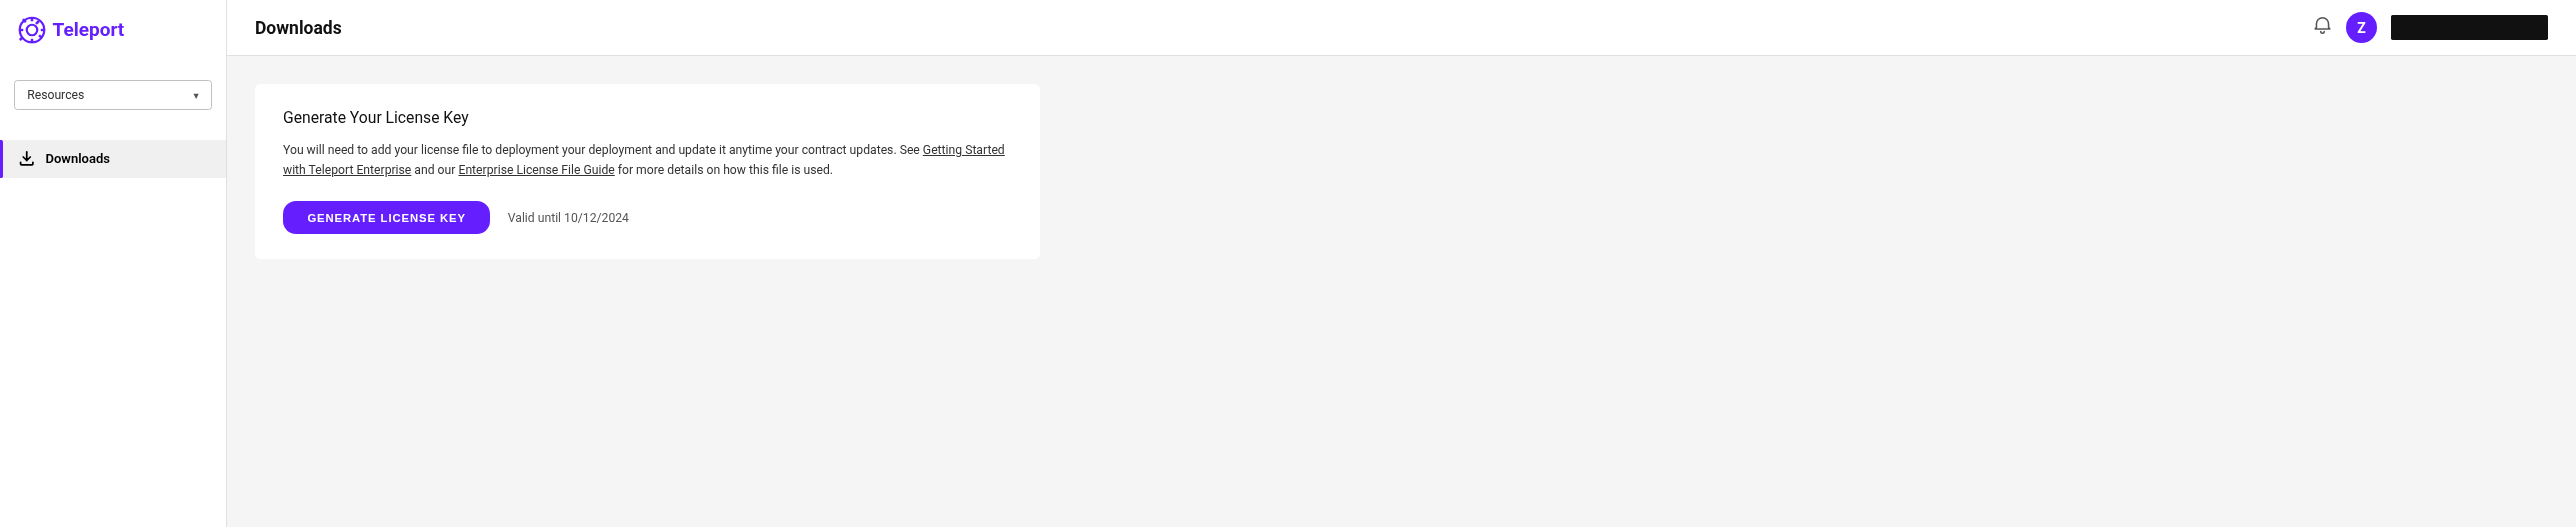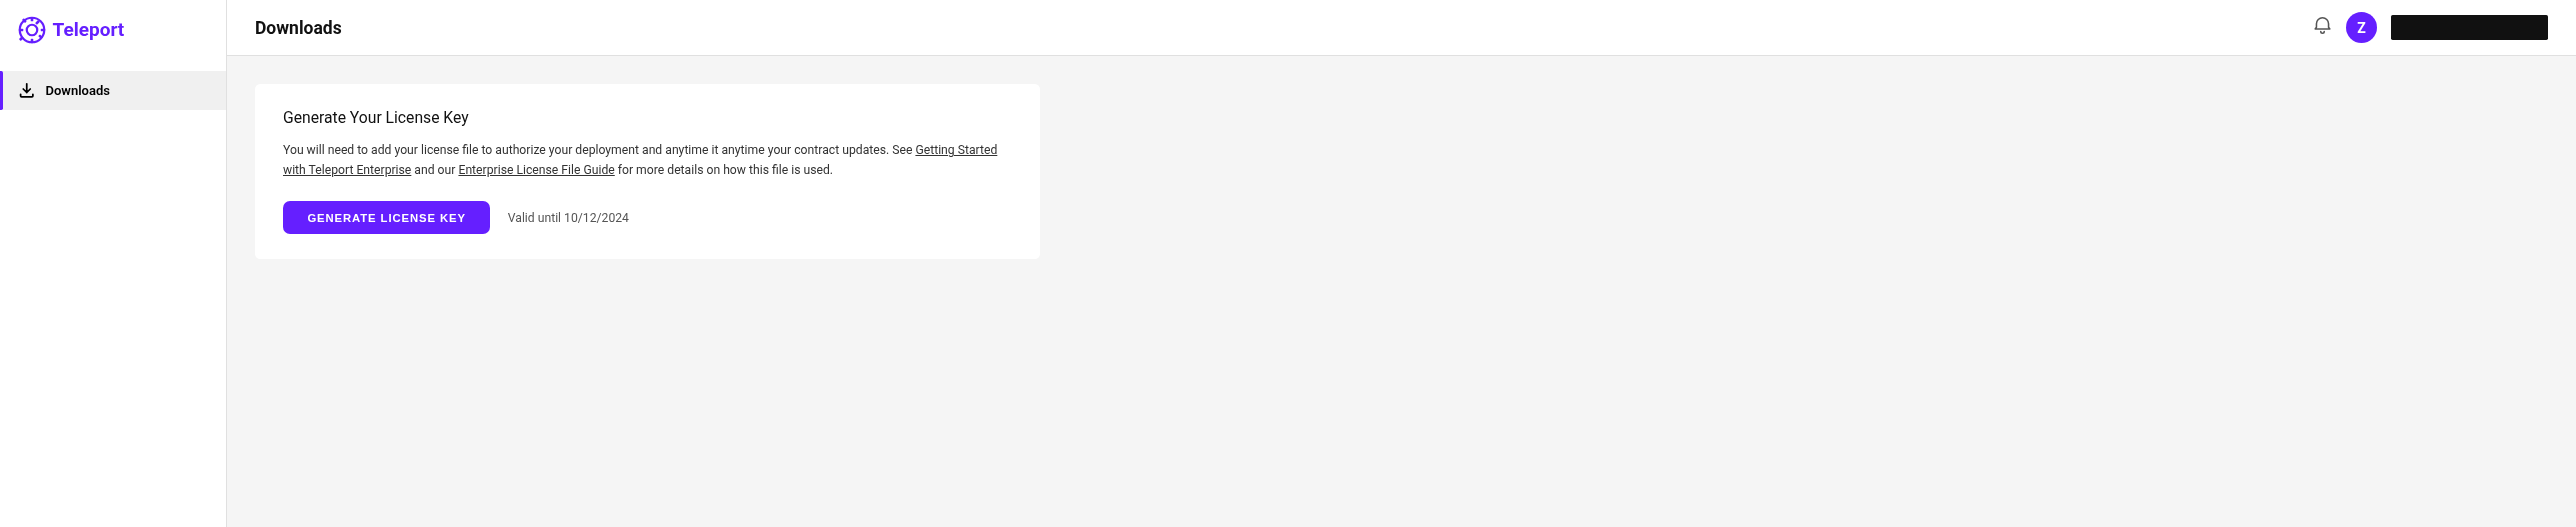--- a/index.html
+++ b/index.html
@@ -209,21 +209,21 @@
     .action-row {
       display: flex;
       align-items: center;
       gap: 17.5px;
     }
 
     .generate-btn {
       background: #651fff;
       color: #fff;
       border: none;
-      border-radius: 7px;
+      border-radius: 13px;
       padding: 10.5px 24.4px;
       font-size: 11.3px;
       font-weight: 700;
       letter-spacing: 0.08em;
       cursor: pointer;
       text-transform: uppercase;
     }
 
     .valid-until {
       font-size: 12.2px;
@@ -245,20 +245,24 @@
       <rect x="1" y="14.5" width="5" height="3" rx="1" fill="#651fff"></rect>
       <rect x="26" y="14.5" width="5" height="3" rx="1" fill="#651fff"></rect>
       <rect x="4.5" y="4.5" width="3" height="5" rx="1" fill="#651fff" transform="rotate(-45 4.5 4.5)"></rect>
       <rect x="23" y="4.5" width="3" height="5" rx="1" fill="#651fff" transform="rotate(45 23 4.5)"></rect>
       <rect x="4.5" y="23" width="3" height="5" rx="1" fill="#651fff" transform="rotate(45 4.5 23)"></rect>
       <rect x="23" y="23" width="3" height="5" rx="1" fill="#651fff" transform="rotate(-45 23 23)"></rect>
     </svg>
     <span class="logo-text">Teleport</span>
   </div>
 
+  <div class="resources-dropdown">
+    <span>Resources</span>
+    <span class="chevron-icon">▾</span>
+  </div>
 
   <nav class="sidebar-nav">
 
     <div class="sidebar-item active">
       <span class="sidebar-item-icon">
 
         <svg width="17.5" height="17.5" viewBox="0 0 20 20" fill="none" xmlns="http://www.w3.org/2000/svg">
           <path d="M10 2v10M6 8l4 4 4-4" stroke="currentColor" stroke-width="2" stroke-linecap="round" stroke-linejoin="round"></path>
           <path d="M3 14v2a1 1 0 001 1h12a1 1 0 001-1v-2" stroke="currentColor" stroke-width="2" stroke-linecap="round"></path>
         </svg>
@@ -282,21 +286,21 @@
       </span>
       <div class="avatar">Z</div>
       <div class="redacted-bar"></div>
     </div>
   </header>
 
   <main class="content">
     <div class="card">
       <h2 class="card-title">Generate Your License Key</h2>
       <p class="card-description">
-        <span>You will need to add your license file to authorize your deployment and anytime it anytime your contract updates. See </span><a>Getting Started with Teleport Enterprise</a><span> and our </span><a>Enterprise License File Guide</a><span> for more details on how this file is used.</span>
+        <span>You will need to add your license file to deployment your deployment and update it anytime your contract updates. See </span><a>Getting Started with Teleport Enterprise</a><span> and our </span><a>Enterprise License File Guide</a><span> for more details on how this file is used.</span>
       </p>
       <div class="action-row">
         <button class="generate-btn">GENERATE LICENSE KEY</button>
         <span class="valid-until">Valid until 10/12/2024</span>
       </div>
     </div>
   </main>
 </div>
 
 

